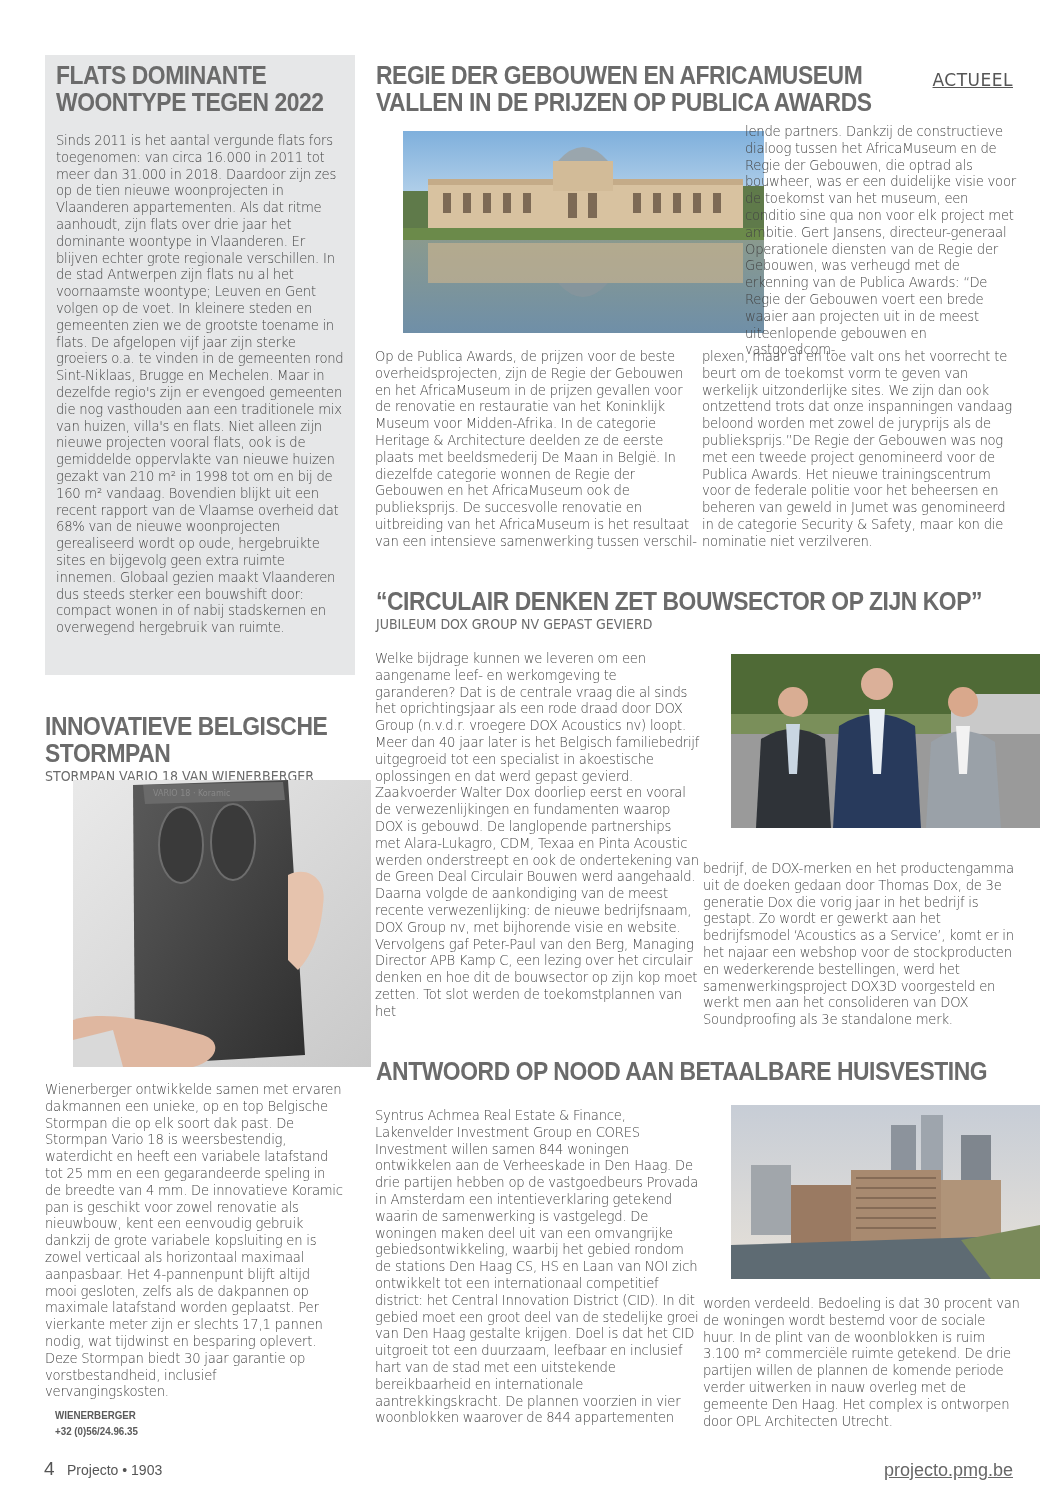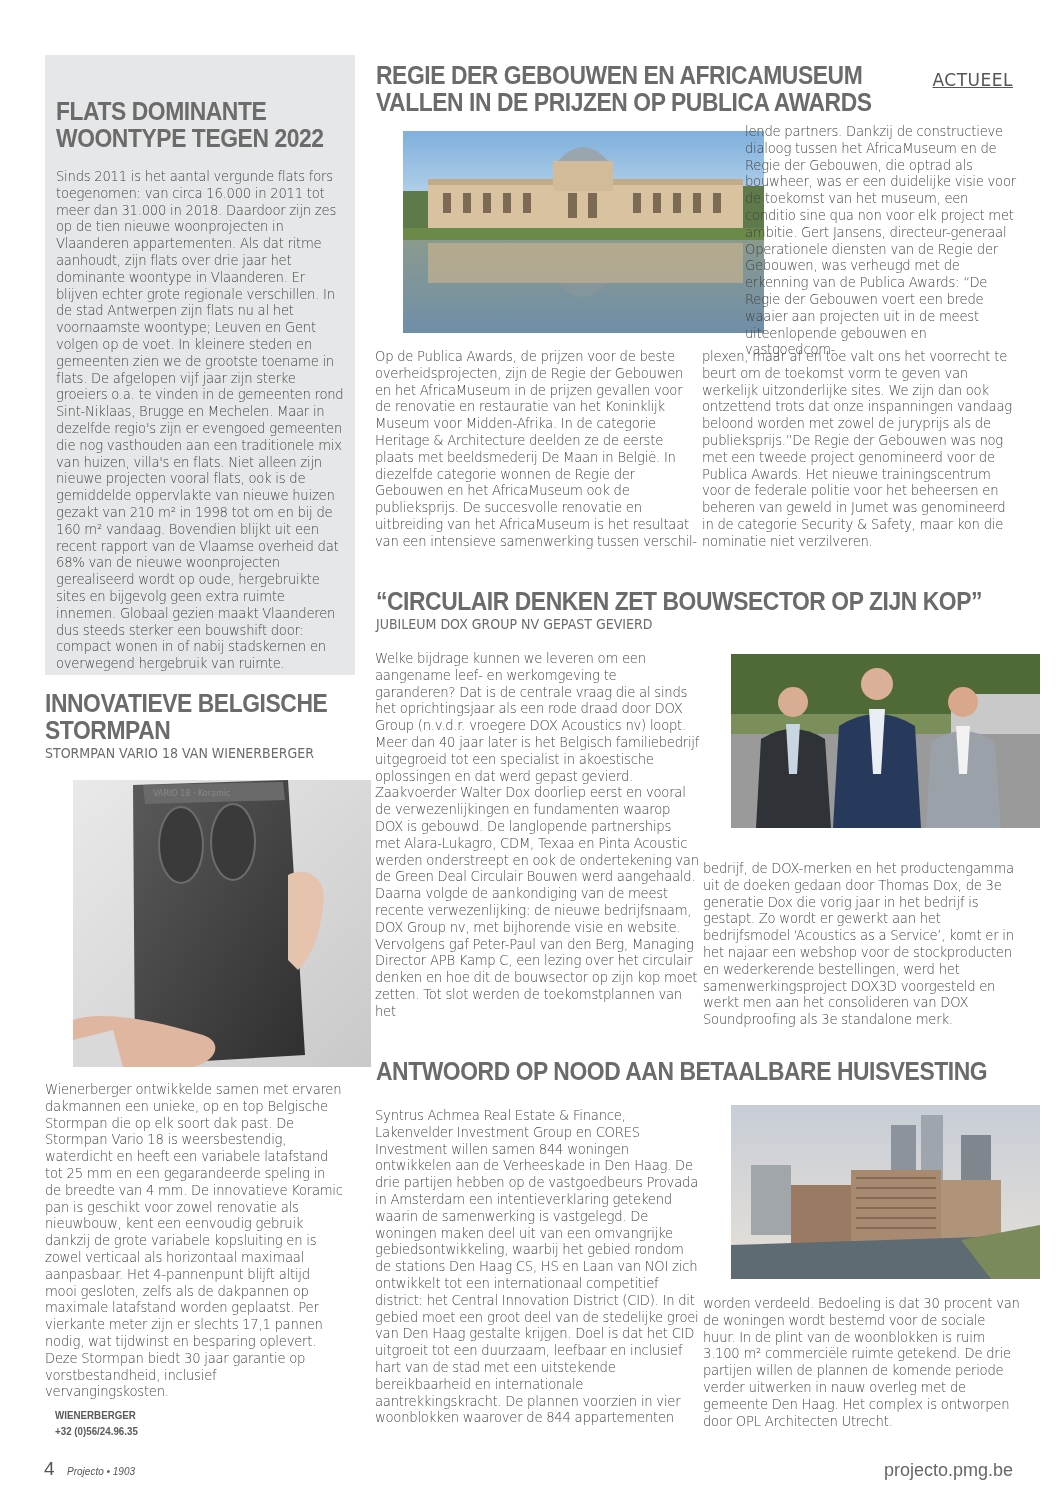--- a/index.html
+++ b/index.html
@@ -12,41 +12,41 @@
          font-size:13px; letter-spacing:0; transform:scaleX(0.9); transform-origin:left top; white-space:nowrap; }
   .body { font-size:13.2px; line-height:16.8px; color:#444; letter-spacing:-0.25px;
           font-family:"DejaVu Sans", sans-serif; font-weight:300; }
   .ital { }
   .section-tag { right:45px; top:22px; font-size:17px; color:#555; text-decoration:underline;
                  font-family:"DejaVu Sans", sans-serif; letter-spacing:0.5px;margin-top:48px; }
   .sidebar-box { left:45px; top:55px; width:310px; height:620px; background:#e6e7e8; }
   .photo { overflow:hidden;padding-left:28px; }
   .footer-page { left:44px; top:1458px; font-family:"Liberation Sans", sans-serif; color:#555; }
   .footer-page .num { font-size:19px; }
-  .footer-page .mag { font-size:10px; margin-left:8px;font-style:italic; }
+  .footer-page .mag { font-size:14px; margin-left:8px; }
   .footer-url { right:45px; top:1460px; font-family:"Liberation Sans", sans-serif; font-size:18px;
-                color:#666; }
+                color:#666; text-decoration:underline; }
   .contact { font-family:"Liberation Sans", sans-serif; font-weight:bold; font-size:11.5px;
              color:#5a5a5a; line-height:16px; transform:scaleX(0.85); transform-origin:left top; }
 </style>
 </head>
 <body>
 
 <div class="abs section-tag">ACTUEEL</div>
 
 <div class="abs sidebar-box"></div>
-<div class="abs" style="left:56px; top:62px; width:295px;margin-top:36px;">
+<div class="abs" style="left:56px; top:62px; width:295px;">
   <div class="head" style="font-size:26px;">
     <div>FLATS DOMINANTE</div>
     <div>WOONTYPE TEGEN 2022</div>
   </div>
   <div class="body" style="margin-top:18px; width:290px;">Sinds 2011 is het aantal vergunde flats fors toegenomen: van circa 16.000 in 2011 tot meer dan 31.000 in 2018. Daardoor zijn zes op de tien nieuwe woonprojecten in Vlaanderen appartementen. Als dat ritme aanhoudt, zijn flats over drie jaar het dominante woontype in Vlaanderen. Er blijven echter grote regionale verschillen. In de stad Antwerpen zijn flats nu al het voornaamste woontype; Leuven en Gent volgen op de voet. In kleinere steden en gemeenten zien we de grootste toename in flats. De afgelopen vijf jaar zijn sterke groeiers o.a. te vinden in de gemeenten rond Sint-Niklaas, Brugge en Mechelen. Maar in dezelfde regio's zijn er evengoed gemeenten die nog vasthouden aan een traditionele mix van huizen, villa's en flats. Niet alleen zijn nieuwe projecten vooral flats, ook is de gemiddelde oppervlakte van nieuwe huizen gezakt van 210 m² in 1998 tot om en bij de 160 m² vandaag. Bovendien blijkt uit een recent rapport van de Vlaamse overheid dat 68% van de nieuwe woonprojecten gerealiseerd wordt op oude, hergebruikte sites en bijgevolg geen extra ruimte innemen. Globaal gezien maakt Vlaanderen dus steeds sterker een bouwshift door: compact wonen in of nabij stadskernen en overwegend hergebruik van ruimte.</div>
 </div>
 
-<div class="abs" style="left:45px; top:690px; width:315px;">
+<div class="abs" style="left:45px; top:713px; width:315px;">
   <div class="head" style="font-size:26px;">
     <div>INNOVATIEVE BELGISCHE</div>
     <div>STORMPAN</div>
   </div>
   <div class="sub" style="margin-top:2px; font-size:14px;">STORMPAN VARIO 18 VAN WIENERBERGER</div>
 </div>
 
 <div class="abs photo" style="left:45px; top:780px; width:298px; height:287px;">
   <svg width="298" height="287" viewBox="0 0 298 287">
     <defs>

